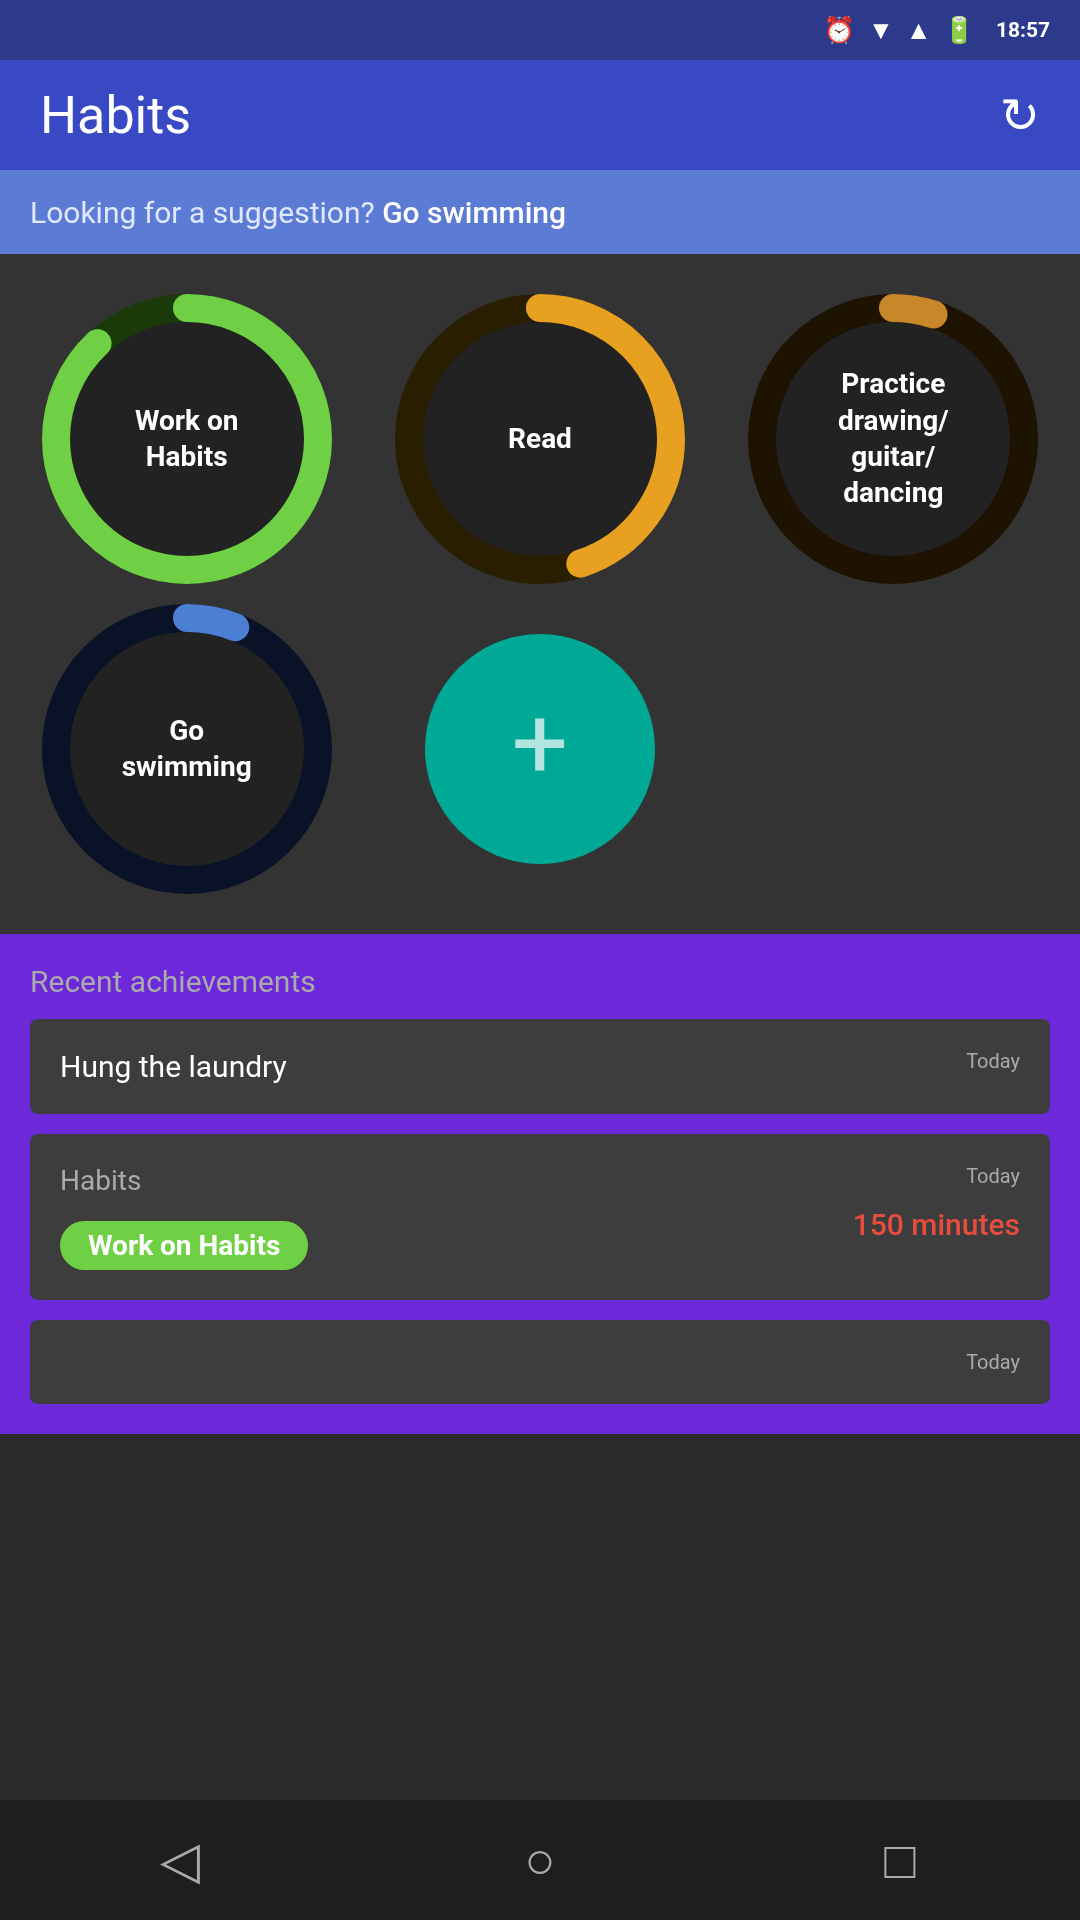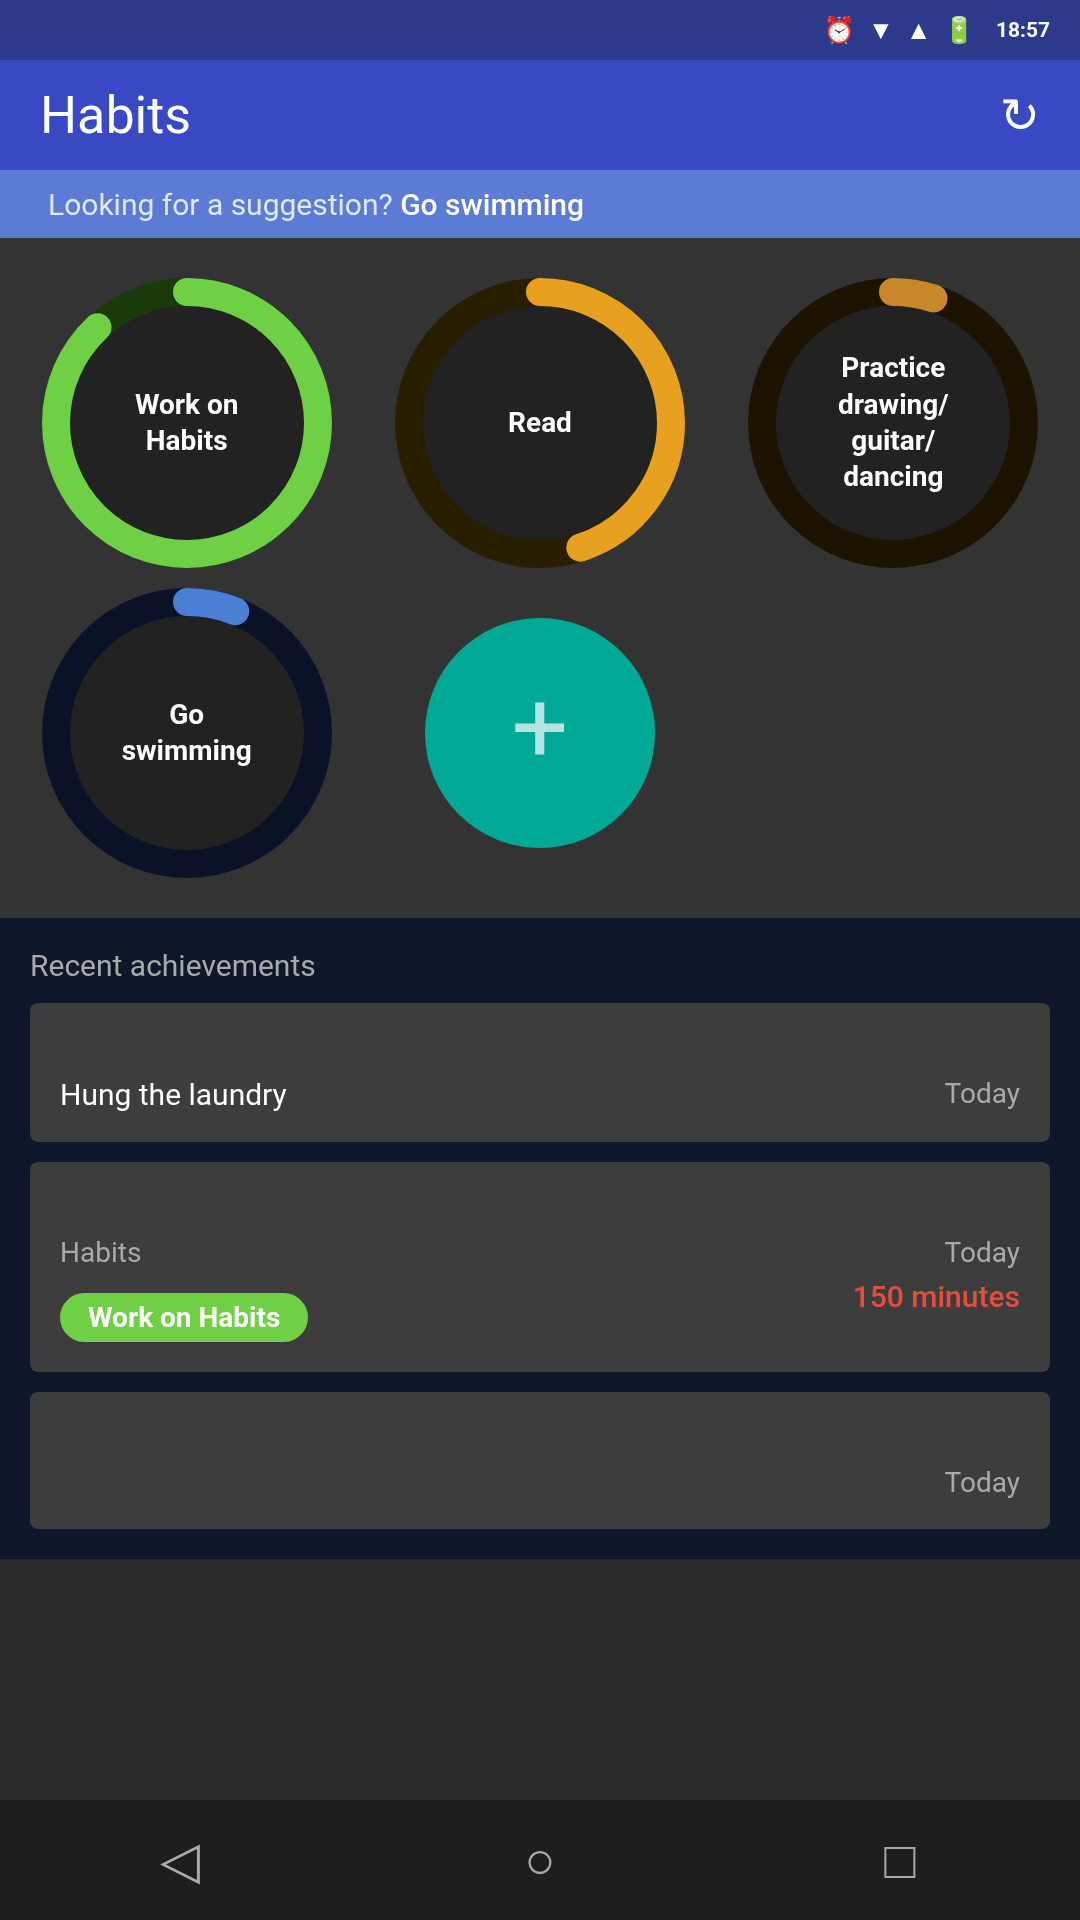--- a/index.html
+++ b/index.html
@@ -54,24 +54,24 @@
       color: white;
       font-size: 48px;
       cursor: pointer;
       background: none;
       border: none;
     }
 
     
     .suggestion-bar {
       background: #5c7bd4;
-      height: 68px;
-      display: flex;
-      align-items: center;
-      padding: 0 48px;
+      height: 84px;
+      display: flex;
+      align-items: center;
+      padding: 0 30px;
     }
     .suggestion-text {
       color: #e0e8ff;
       font-size: 30px;
     }
     .suggestion-link {
       color: white;
       font-size: 30px;
       font-weight: 500;
     }
@@ -126,48 +126,47 @@
     }
     .add-circle .plus {
       color: rgba(255,255,255,0.7);
       font-size: 100px;
       line-height: 1;
       margin-top: -10px;
     }
 
     
     .achievements-section {
-      background: #0f172a;
+      background: #6d28d9;
       padding: 30px 30px 10px 30px;
     }
     .achievements-title {
       color: #aaaaaa;
       font-size: 30px;
       margin-bottom: 20px;
     }
 
     .achievement-card {
       background: #3d3d3d;
       border-radius: 8px;
       padding: 30px 30px;
       margin-bottom: 20px;
     }
     .achievement-row {
       display: flex;
       justify-content: space-between;
       align-items: flex-start;
-      margin-top: 44px;
     }
     .achievement-name {
       color: white;
       font-size: 30px;
     }
     .achievement-date {
       color: #aaaaaa;
-      font-size: 28px;
+      font-size: 20px;
     }
     .achievement-tag {
       display: inline-block;
       background: #6fcf45;
       color: white;
       border-radius: 30px;
       padding: 8px 28px;
       font-size: 28px;
       font-weight: bold;
       margin-top: 14px;

